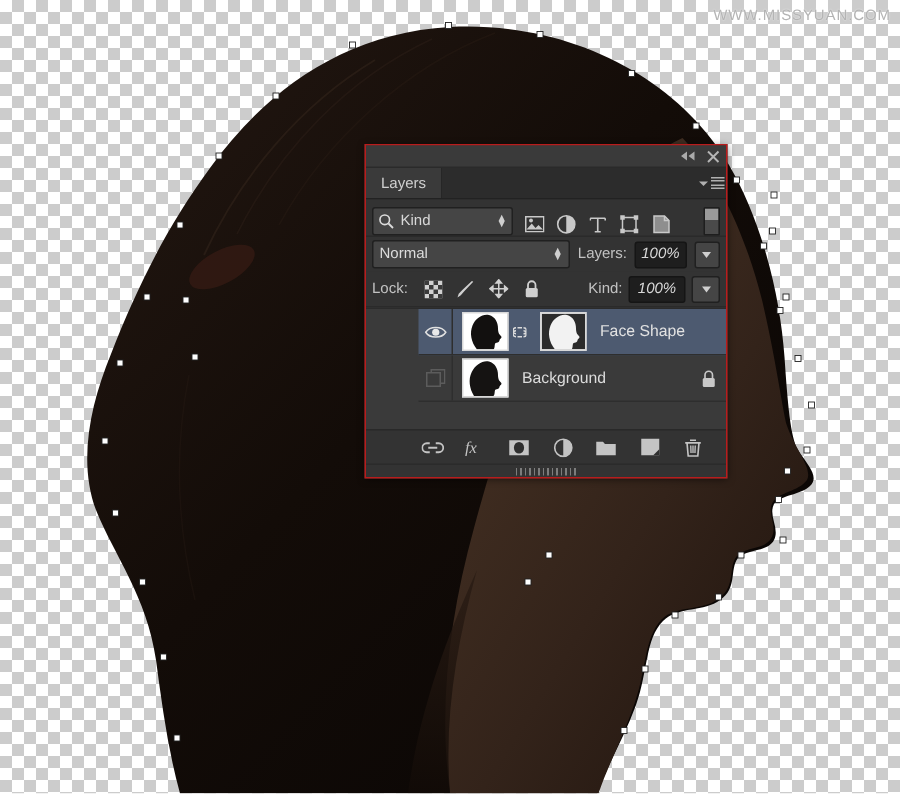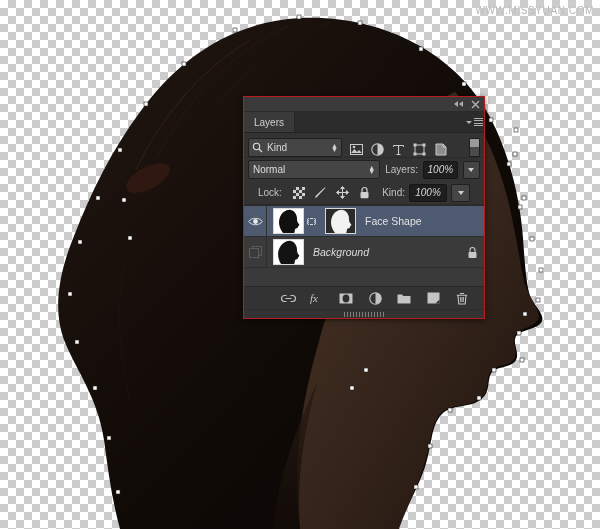--- a/index.html
+++ b/index.html
@@ -117,47 +117,47 @@
     width:17px;height:16px;background:#454545;border:1px solid #202020;border-radius:2px;
     display:flex;align-items:center;justify-content:center;
   }
   .numcaret i{
     width:0;height:0;border-left:3.5px solid transparent;border-right:3.5px solid transparent;
     border-top:4px solid #cfcfcf;display:block;
   }
 
   
   .lock-row{
-    height:23px;display:flex;align-items:center;padding:0 14px;gap:7px;background:#333333;
+    height:23px;display:flex;align-items:center;padding:0 4px;gap:7px;background:#333333;
     border-bottom:1px solid #2a2a2a;
     justify-content:space-between;
   }
   .lock-icons{display:flex;align-items:center;gap:8px;margin-left:3px;}
   .lico{width:14px;height:14px;display:flex;align-items:center;justify-content:center;color:#d0d0d0;}
   .fill-group{margin-left:auto;display:flex;align-items:center;gap:4px;}
 
   
-  .layer-list{background:#3a3a3a;border-top:1px solid #2b2b2b;}
+  .layer-list{background:#3a3a3a;border-top:1px solid #2b2b2b;padding-left:35px;}
   .layer-row{
     height:30px;display:flex;align-items:center;
     border-bottom:1px solid #2e2e2e;padding-right:6px;
   }
   .layer-row.selected{background:#4d5a70;}
   .eye-cell{
     width:22px;height:30px;display:flex;align-items:center;justify-content:center;
     border-right:1px solid #2e2e2e;
   }
   .thumb{
     width:29px;height:24px;border:1px solid #d8d8d8;margin-left:6px;
     background:#ffffff;position:relative;overflow:hidden;flex:none;
   }
   .thumb.mask{background:#ffffff;}
   .link-ico{width:11px;display:flex;align-items:center;justify-content:center;margin:0 2px;color:#dcdcdc;}
   .layer-name{margin-left:9px;font-size:10.5px;color:#e2e2e2;white-space:nowrap;}
-  .layer-name.bg{font-style:italic;color:#dcdcdc;}
+  .layer-name.bg{color:#dcdcdc;}
   .lock-badge{margin-left:auto;color:#c8c8c8;display:flex;align-items:center;}
   .list-filler{height:18px;background:#3a3a3a;}
 
   
   .panel-bottom{
     height:22px;background:#333333;border-top:1px solid #292929;
     display:flex;align-items:center;justify-content:center;gap:14px;
     padding-left:22px;
   }
   .bico{width:15px;height:15px;display:flex;align-items:center;justify-content:center;color:#c4c4c4;cursor:pointer;}

